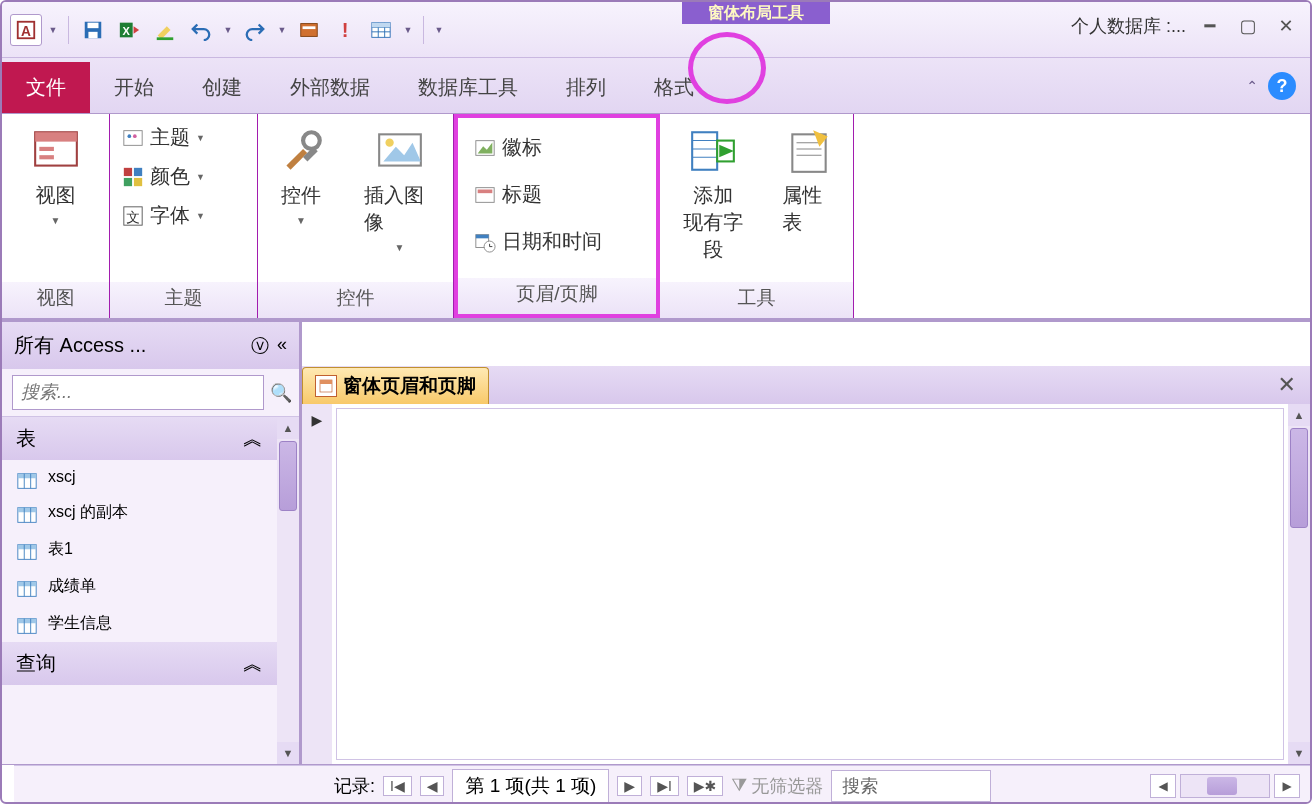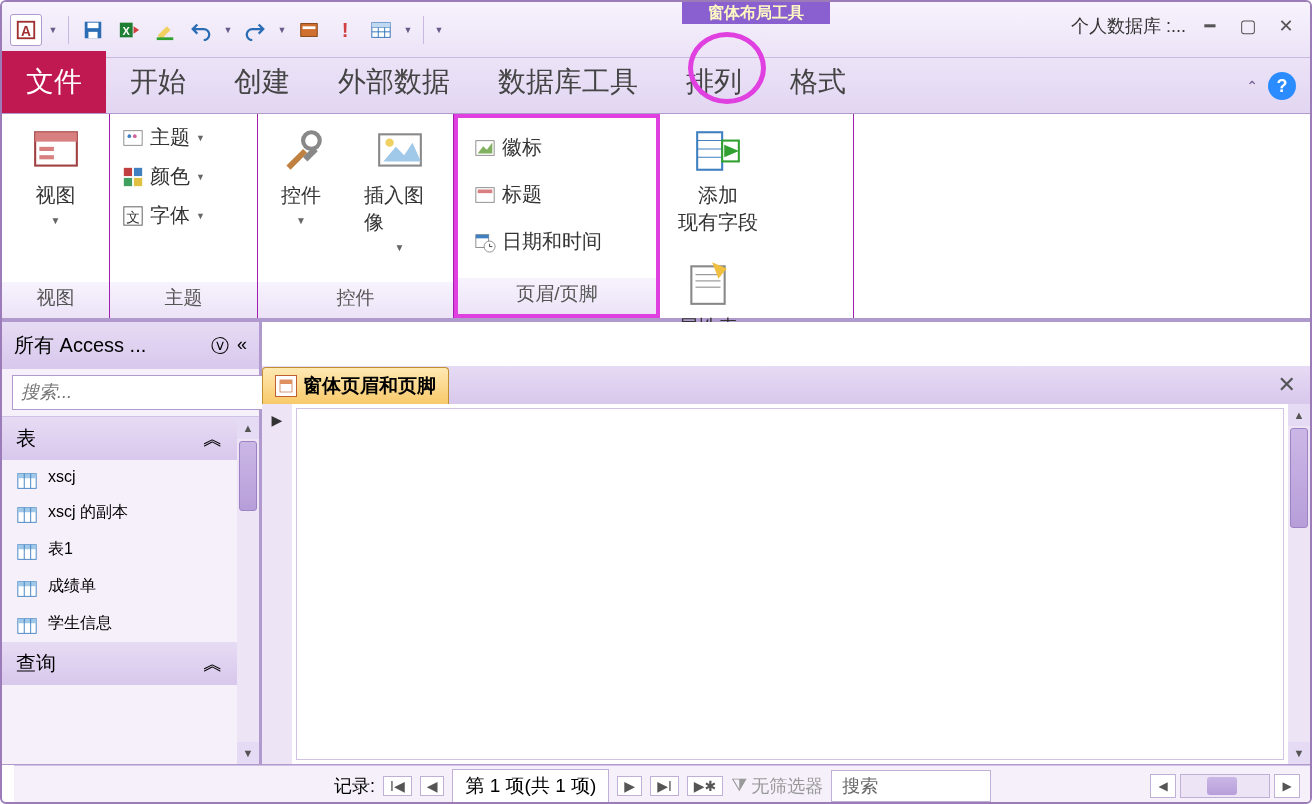--- a/index.html
+++ b/index.html
@@ -12,21 +12,21 @@
 .qat-btn.app { background: #fff; border: 1px solid #b099cc; }
 .qat-sep { width: 1px; height: 28px; background: #c9b8e0; margin: 0 4px; }
 .qat-dropdown { width: 14px; height: 32px; display: flex; align-items: center; justify-content: center; cursor: pointer; color: #6a5a8a; font-size: 9px; }
 .tool-tab { position: absolute; left: 680px; top: 0; height: 22px; background: #8a5fcf; color: #fef9c3; font-size: 16px; font-weight: bold; padding: 0 26px; display: flex; align-items: center; }
 .title-right { position: absolute; right: 10px; top: 12px; display: flex; align-items: center; gap: 10px; }
 .title-db { font-size: 18px; color: #333; }
 .win-btn { width: 28px; height: 22px; display: flex; align-items: center; justify-content: center; cursor: pointer; font-size: 18px; color: #555; }
 
 
 .ribbon-tabs { height: 56px; display: flex; align-items: flex-end; border-bottom: 1px solid #b099cc; background: linear-gradient(#ece3f7, #e2d6f2); position: relative; }
-.ribbon-tab { padding: 12px 24px; font-size: 28px; color: #444; cursor: pointer; position: relative; }
+.ribbon-tab { padding: 12px 24px; font-size: 20px; color: #444; cursor: pointer; position: relative; }
 .ribbon-tab.file { background: #c01850; color: #fff; }
 .ribbon-tab.active { background: #fff; border: 1px solid #b099cc; border-bottom: 1px solid #fff; margin-bottom: -1px; border-radius: 4px 4px 0 0; }
 .ribbon-right { position: absolute; right: 14px; top: 14px; display: flex; align-items: center; gap: 10px; }
 .help-circle { width: 28px; height: 28px; background: #2b8cff; border-radius: 50%; color: #fff; display: flex; align-items: center; justify-content: center; font-weight: bold; font-size: 18px; }
 
 
 .ribbon-body { height: 208px; display: flex; border-bottom: 4px solid #b099cc; background: #fff; }
 .rgroup { border-right: 1px solid #a21caf; display: flex; flex-direction: column; }
 .rgroup-content { flex: 1; display: flex; align-items: flex-start; padding: 8px; gap: 6px; }
 .rgroup-label { text-align: center; font-size: 19px; color: #555; padding: 3px 0 7px; background: linear-gradient(#f7f3fd,#ece3f7); }
@@ -37,21 +37,21 @@
 .highlight-box { border: 4px solid #e040e0; }
 .circle-anno { position: absolute; border: 5px solid #e040e0; border-radius: 50%; pointer-events: none; }
 
 
 .icon { display: inline-flex; align-items: center; justify-content: center; }
 .i-16 { width: 22px; height: 22px; }
 .i-48 { width: 50px; height: 50px; }
 
 
 .main { display: flex; height: 443px; border-bottom: 1px solid #b099cc; }
-.nav-pane { width: 260px; border-right: 3px solid #b099cc; display: flex; flex-direction: column; background: #f6f0fb; }
+.nav-pane { width: 300px; border-right: 3px solid #b099cc; display: flex; flex-direction: column; background: #f6f0fb; }
 .nav-header { background: linear-gradient(#e6dbf4,#d8c8ec); font-size: 20px; padding: 10px 12px; display: flex; align-items: center; justify-content: space-between; }
 .nav-header .arrow { font-size: 18px; }
 .nav-search { display: flex; align-items: center; padding: 6px 10px; gap: 6px; border-bottom: 1px solid #d0c3e5; }
 .nav-search input { flex: 1; border: 1px solid #b099cc; padding: 6px 8px; font-size: 18px; font-style: italic; color: #666; font-family: inherit; }
 .nav-search .mag { width: 22px; height: 22px; color: #2b6db5; font-size: 18px; }
 .nav-body { flex:1; display:flex; overflow:hidden; }
 .nav-list { flex:1; overflow: auto; }
 .nav-cat { background: linear-gradient(#e6dbf4,#d8c8ec); padding: 8px 14px; font-size: 20px; display: flex; justify-content: space-between; align-items: center; cursor: pointer; }
 .nav-item { padding: 8px 14px 8px 46px; font-size: 16px; display: flex; align-items: center; gap: 10px; cursor: pointer; position: relative; }
 .nav-item .ti { position: absolute; left: 14px; top: 10px; }
@@ -300,21 +300,21 @@
               </svg>
             </span>
             <span>日期和时间</span>
           </div>
     </div>
       </div>
     <div class="rgroup-label">页眉/页脚</div>
   </div>
 
   <div class="rgroup" style="width:194px;">
-    <div class="rgroup-content" style="justify-content:center; gap:14px;flex-direction:column;">
+    <div class="rgroup-content" style="justify-content:center; gap:14px;">
       <div class="big-btn">
         <span class="icon i-48">
             <svg viewBox="0 0 48 48">
               <rect x="4" y="6" width="24" height="36" fill="#fff" stroke="#4080c0" stroke-width="2"></rect>
               <line x1="4" y1="14" x2="28" y2="14" stroke="#4080c0"></line>
               <line x1="4" y1="22" x2="28" y2="22" stroke="#4080c0"></line>
               <line x1="4" y1="30" x2="28" y2="30" stroke="#4080c0"></line>
               <rect x="28" y="14" width="16" height="20" fill="#fff" stroke="#30a030" stroke-width="2"></rect>
               <path d="M30 18 L44 24 L30 30 Z" fill="#30a030"></path>
             </svg>

